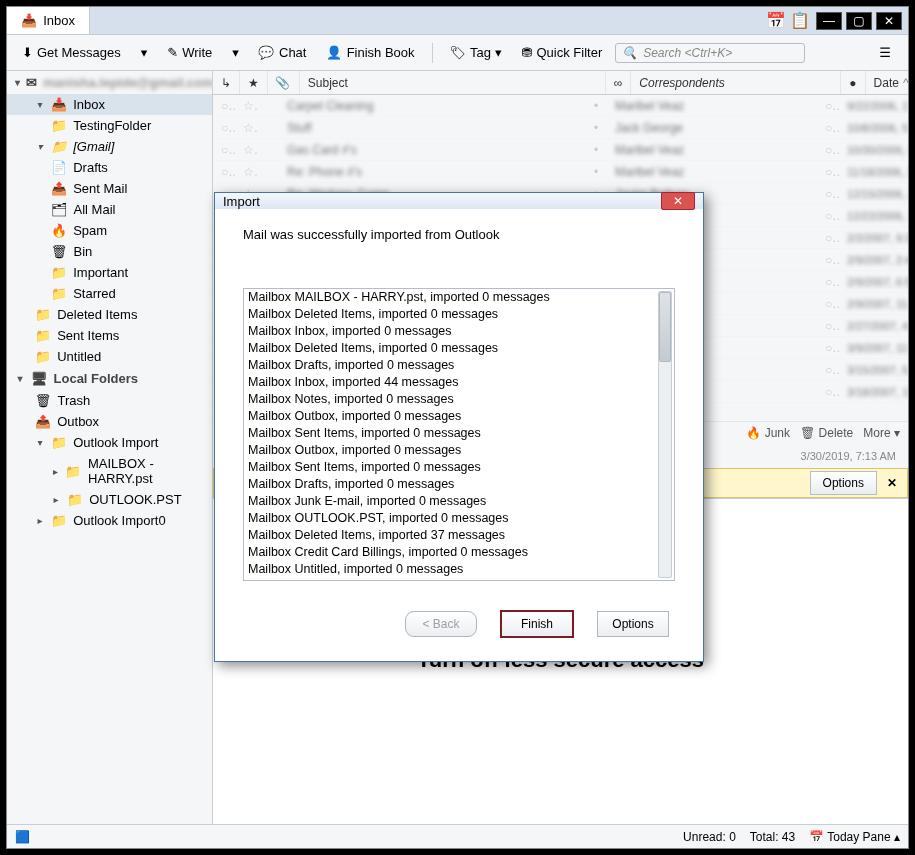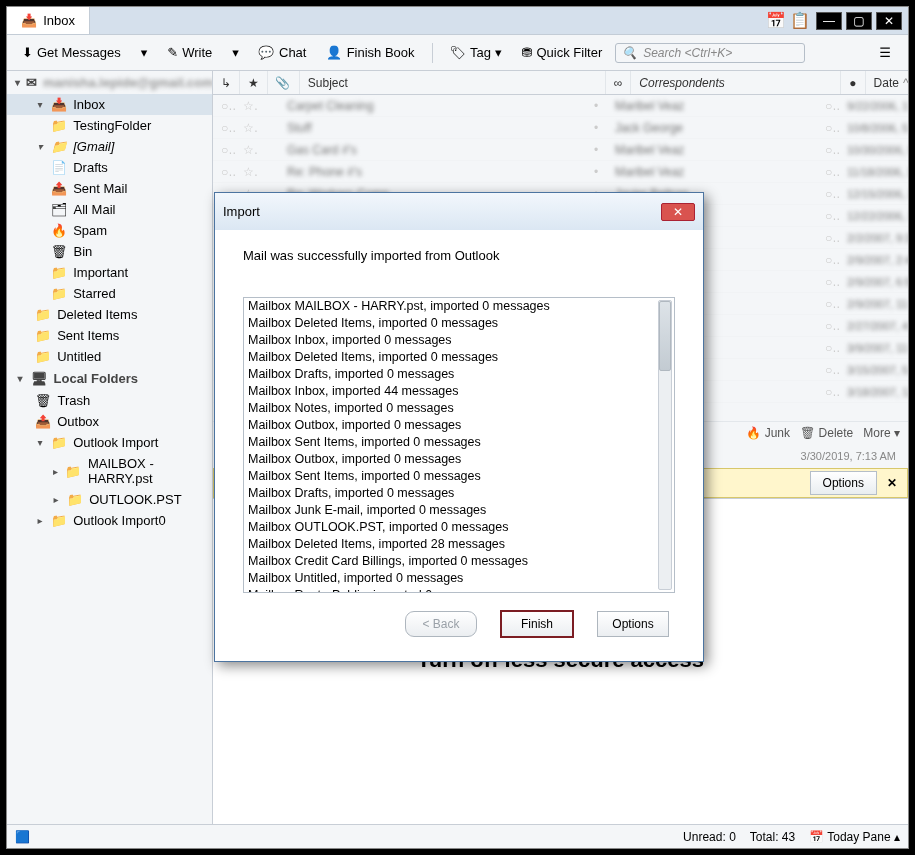--- a/index.html
+++ b/index.html
@@ -37,23 +37,23 @@
   .row { height:22px; display:flex; align-items:center; border-bottom:1px solid #f1f3f5;}
   .row .c { padding:0 8px; white-space:nowrap; overflow:hidden; text-overflow:ellipsis;}
   .row .c.subj{flex:0 0 306px;color:#777;filter:blur(2px);} .row .c.corr{flex:0 0 210px;color:#777;filter:blur(2px);} .row .c.date{flex:0 0 110px;color:#777;filter:blur(2px);font-size:11px;}
   .row .c.s{flex:0 0 22px;text-align:center;color:#ccc;}
   .optbar { height:30px; background:#fff6cc; border:1px solid #d7c76b; display:flex; align-items:center; justify-content:flex-end; gap:10px; padding:0 10px; font-size:12px;}
   .btn { padding:4px 12px; border:1px solid #b5bec8; background:linear-gradient(#fff,#e9edf0); cursor:pointer; font-size:12px;}
   .preview { flex:1; background:#fff; border-top:1px solid #c8ced6; display:flex; flex-direction:column; overflow:auto;}
   .footerbar { height:24px; border-top:1px solid #c8ced6; display:flex; align-items:center; font-size:12px; padding:0 8px; gap:14px; justify-content:flex-end; background:#f4f6f8;}
   
   .overlay { position:absolute; left:214px; top:192px; width:490px; height:470px; background:#fff; border:1px solid #4c74a0; box-shadow:4px 4px 12px rgba(0,0,0,.45); display:flex; flex-direction:column; z-index:50;}
-  .dlg-title { height:37px; background:linear-gradient(#f2f7fc,#dbe7f3); display:flex; align-items:center; padding:0 8px; font-size:13px;}
+  .dlg-title { height:16px; background:linear-gradient(#f2f7fc,#dbe7f3); display:flex; align-items:center; padding:0 8px; font-size:13px;}
   .dlg-close { margin-left:auto; width:34px; height:18px; background:#d9534f; border:1px solid #a23; color:#fff; display:flex; align-items:center; justify-content:center; font-size:12px; border-radius:2px; cursor:pointer;}
-  .dlg-body { flex:1; padding:18px 28px 10px; display:flex; flex-direction:column; gap:8px; font-size:13px; overflow:hidden;}
+  .dlg-body { flex:1; padding:18px 28px 10px; display:flex; flex-direction:column; gap:20px; font-size:13px; overflow:hidden;}
   .dlg-msg { font-size:13px; margin-bottom:4px;}
   .dlg-list { flex:1; border:1px solid #b5bec8; position:relative; overflow:hidden;margin-top:22px;}
   .dlg-list-inner { position:absolute; top:0; left:4px; right:18px; font-size:12.5px; line-height:17px;}
   .dlg-sb { position:absolute; right:2px; top:2px; bottom:2px; width:14px; background:#eceff2; border:1px solid #c8ced6; border-radius:2px;}
   .dlg-thumb { position:absolute; left:0; right:0; top:0; height:70px; background:linear-gradient(#dde3e8,#c3cbd2); border:1px solid #b0b8c0; border-radius:2px; cursor:pointer;}
   .dlg-buttons { display:flex; justify-content:flex-end; gap:24px; padding:10px 6px 14px;}
   .dbtn { width:72px; height:26px; border:1px solid #aeb6be; background:linear-gradient(#fff,#ebeef1); font-size:12px; cursor:pointer;}
   .dbtn.disabled { color:#9aa1a8;border-radius:9px;}
   .dbtn.primary { outline:2px solid #7c1d23; outline-offset:-1px;}
   .headline { font-size:22px; font-weight:bold; text-align:center; padding:18px 0;}
@@ -363,21 +363,21 @@
           <div>Mailbox Drafts, imported 0 messages</div>
           <div>Mailbox Inbox, imported 44 messages</div>
           <div>Mailbox Notes, imported 0 messages</div>
           <div>Mailbox Outbox, imported 0 messages</div>
           <div>Mailbox Sent Items, imported 0 messages</div>
           <div>Mailbox Outbox, imported 0 messages</div>
           <div>Mailbox Sent Items, imported 0 messages</div>
           <div>Mailbox Drafts, imported 0 messages</div>
           <div>Mailbox Junk E-mail, imported 0 messages</div>
           <div>Mailbox OUTLOOK.PST, imported 0 messages</div>
-          <div>Mailbox Deleted Items, imported 28 messages</div>
+          <div>Mailbox Deleted Items, imported 37 messages</div>
           <div>Mailbox Credit Card Billings, imported 0 messages</div>
           <div>Mailbox Untitled, imported 0 messages</div>
           <div>Mailbox Root - Public, imported 0 messages</div>
         </div>
       <div class="dlg-sb">
         <div class="dlg-thumb"></div>
       </div>
     </div>
     <div class="dlg-buttons">
       <button class="dbtn disabled">&lt; Back</button>

